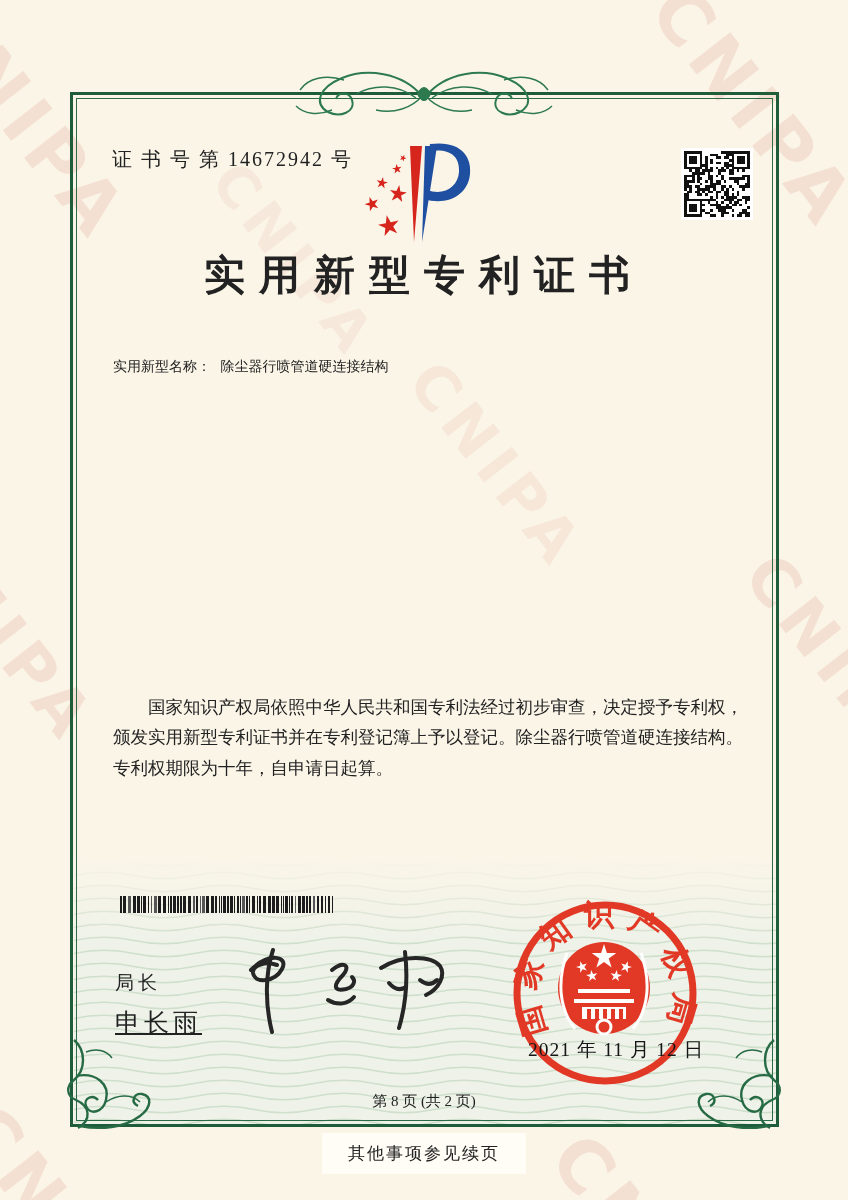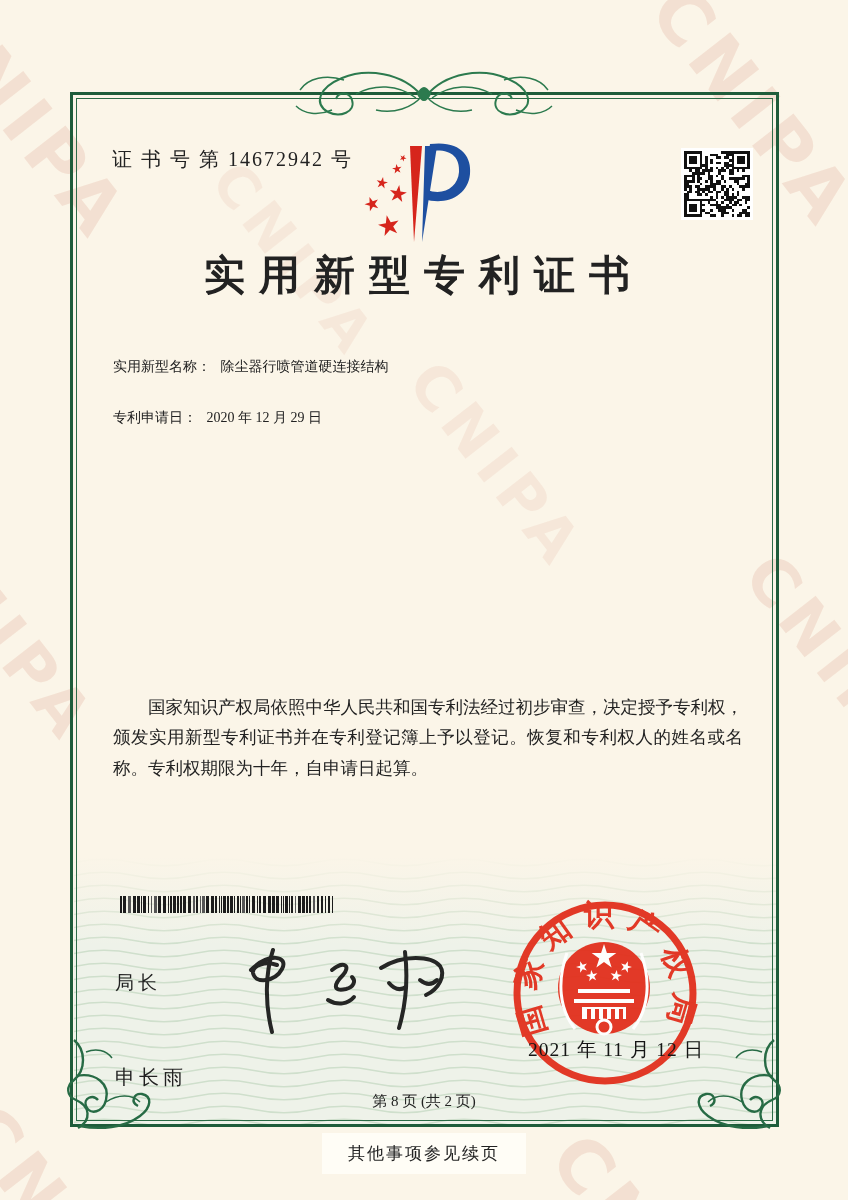--- a/index.html
+++ b/index.html
@@ -41,21 +41,21 @@
   .fvalue{display:inline-block;margin-left:6px;}
   .flabel.second{margin-left:88px;}
   
   #body-text{left:113px;top:692px;width:630px;z-index:5;font-size:17.5px;line-height:1.73;}
   #body-text p{margin:0;text-indent:2em;text-align:justify;}
   
   #barcode{left:120px;top:896px;width:215px;height:17px;z-index:5;font-size:0;white-space:nowrap;overflow:hidden;}
   #barcode i{display:inline-block;height:100%;}
   
   #sig-title{left:115px;top:970px;font-size:19px;letter-spacing:4px;z-index:5;}
-  #sig-name{left:115px;top:1064px;font-size:20px;letter-spacing:4px;z-index:5;}
+  #sig-name{left:115px;top:1006px;font-size:25px;letter-spacing:4px;z-index:5;text-decoration:underline;}
   #sig-script{left:235px;top:938px;z-index:5;}
   
   #seal{left:505px;top:893px;z-index:5;opacity:.95;}
   #seal-date{left:528px;top:1036px;font-size:19.5px;letter-spacing:1px;z-index:6;color:#151515;}
   
   #page-num{left:0;top:1092px;width:848px;text-align:center;font-size:15px;z-index:5;}
   #note-box{left:50%;transform:translateX(-50%);top:1133px;background:#fffdf6;
     padding:9px 26px;font-size:17px;letter-spacing:2px;z-index:6;}
   .orn{z-index:4;pointer-events:none;}
 </style>
@@ -777,28 +777,24 @@
   <use href="#star" transform="translate(39,20) scale(3.5) rotate(25)" fill="#d6251c"></use>
 </svg>
 
 <div id="title" class="abs">实用新型专利证书</div>
 
 <div id="fields" class="abs">
   <div class="frow">
     <span class="flabel">实用新型名称：</span>
     <span class="fvalue">除尘器行喷管道硬连接结构</span>
   </div>
-  <div class="frow">
-    <span class="flabel">专利申请日：</span>
-    <span class="fvalue">2020 年 12 月 29 日</span>
-  </div>
 </div>
 
 <div id="body-text" class="abs">
-  <p>国家知识产权局依照中华人民共和国专利法经过初步审查，决定授予专利权，颁发实用新型专利证书并在专利登记簿上予以登记。恢复和专利权人的姓名或名称。专利权期限为十年，自申请日起算。</p>
+  <p>国家知识产权局依照中华人民共和国专利法经过初步审查，决定授予专利权，颁发实用新型专利证书并在专利登记簿上予以登记。除尘器行喷管道硬连接结构。专利权期限为十年，自申请日起算。</p>
 </div>
 
 <div id="barcode" class="abs"><i style="width: 2px; background: rgb(28, 28, 28);"></i><i style="width: 1px;"></i><i style="width: 3px; background: rgb(28, 28, 28);"></i><i style="width: 2px;"></i><i style="width: 3px; background: rgb(85, 85, 85);"></i><i style="width: 2px;"></i><i style="width: 3px; background: rgb(28, 28, 28);"></i><i style="width: 1px;"></i><i style="width: 3px; background: rgb(28, 28, 28);"></i><i style="width: 1px;"></i><i style="width: 1px; background: rgb(28, 28, 28);"></i><i style="width: 1px;"></i><i style="width: 3px; background: rgb(28, 28, 28);"></i><i style="width: 2px;"></i><i style="width: 1px; background: rgb(28, 28, 28);"></i><i style="width: 2px;"></i><i style="width: 1px; background: rgb(85, 85, 85);"></i><i style="width: 2px;"></i><i style="width: 3px; background: rgb(85, 85, 85);"></i><i style="width: 1px;"></i><i style="width: 3px; background: rgb(28, 28, 28);"></i><i style="width: 2px;"></i><i style="width: 3px; background: rgb(28, 28, 28);"></i><i style="width: 2px;"></i><i style="width: 1px; background: rgb(28, 28, 28);"></i><i style="width: 1px;"></i><i style="width: 2px; background: rgb(28, 28, 28);"></i><i style="width: 1px;"></i><i style="width: 3px; background: rgb(28, 28, 28);"></i><i style="width: 1px;"></i><i style="width: 2px; background: rgb(28, 28, 28);"></i><i style="width: 1px;"></i><i style="width: 2px; background: rgb(28, 28, 28);"></i><i style="width: 1px;"></i><i style="width: 3px; background: rgb(28, 28, 28);"></i><i style="width: 2px;"></i><i style="width: 3px; background: rgb(28, 28, 28);"></i><i style="width: 2px;"></i><i style="width: 2px; background: rgb(85, 85, 85);"></i><i style="width: 1px;"></i><i style="width: 2px; background: rgb(28, 28, 28);"></i><i style="width: 2px;"></i><i style="width: 1px; background: rgb(85, 85, 85);"></i><i style="width: 1px;"></i><i style="width: 3px; background: rgb(85, 85, 85);"></i><i style="width: 1px;"></i><i style="width: 3px; background: rgb(28, 28, 28);"></i><i style="width: 2px;"></i><i style="width: 3px; background: rgb(28, 28, 28);"></i><i style="width: 1px;"></i><i style="width: 2px; background: rgb(28, 28, 28);"></i><i style="width: 2px;"></i><i style="width: 1px; background: rgb(28, 28, 28);"></i><i style="width: 1px;"></i><i style="width: 1px; background: rgb(28, 28, 28);"></i><i style="width: 1px;"></i><i style="width: 3px; background: rgb(28, 28, 28);"></i><i style="width: 1px;"></i><i style="width: 2px; background: rgb(28, 28, 28);"></i><i style="width: 1px;"></i><i style="width: 3px; background: rgb(28, 28, 28);"></i><i style="width: 1px;"></i><i style="width: 1px; background: rgb(28, 28, 28);"></i><i style="width: 2px;"></i><i style="width: 2px; background: rgb(28, 28, 28);"></i><i style="width: 1px;"></i><i style="width: 1px; background: rgb(28, 28, 28);"></i><i style="width: 1px;"></i><i style="width: 3px; background: rgb(85, 85, 85);"></i><i style="width: 1px;"></i><i style="width: 2px; background: rgb(28, 28, 28);"></i><i style="width: 1px;"></i><i style="width: 1px; background: rgb(28, 28, 28);"></i><i style="width: 2px;"></i><i style="width: 3px; background: rgb(28, 28, 28);"></i><i style="width: 2px;"></i><i style="width: 1px; background: rgb(28, 28, 28);"></i><i style="width: 1px;"></i><i style="width: 2px; background: rgb(28, 28, 28);"></i><i style="width: 2px;"></i><i style="width: 3px; background: rgb(28, 28, 28);"></i><i style="width: 2px;"></i><i style="width: 3px; background: rgb(28, 28, 28);"></i><i style="width: 1px;"></i><i style="width: 3px; background: rgb(28, 28, 28);"></i><i style="width: 1px;"></i><i style="width: 3px; background: rgb(28, 28, 28);"></i><i style="width: 2px;"></i><i style="width: 1px; background: rgb(28, 28, 28);"></i><i style="width: 1px;"></i><i style="width: 1px; background: rgb(28, 28, 28);"></i><i style="width: 1px;"></i><i style="width: 3px; background: rgb(28, 28, 28);"></i><i style="width: 1px;"></i><i style="width: 1px; background: rgb(28, 28, 28);"></i><i style="width: 1px;"></i><i style="width: 2px; background: rgb(28, 28, 28);"></i><i style="width: 2px;"></i><i style="width: 1px; background: rgb(85, 85, 85);"></i><i style="width: 2px;"></i><i style="width: 3px; background: rgb(28, 28, 28);"></i><i style="width: 1px;"></i><i style="width: 3px; background: rgb(28, 28, 28);"></i><i style="width: 1px;"></i><i style="width: 2px; background: rgb(28, 28, 28);"></i><i style="width: 1px;"></i><i style="width: 2px; background: rgb(28, 28, 28);"></i><i style="width: 2px;"></i><i style="width: 2px; background: rgb(85, 85, 85);"></i><i style="width: 2px;"></i><i style="width: 2px; background: rgb(28, 28, 28);"></i><i style="width: 2px;"></i><i style="width: 2px; background: rgb(28, 28, 28);"></i><i style="width: 2px;"></i><i style="width: 1px; background: rgb(28, 28, 28);"></i><i style="width: 2px;"></i><i style="width: 2px; background: rgb(28, 28, 28);"></i><i style="width: 2px;"></i><i style="width: 1px; background: rgb(28, 28, 28);"></i><i style="width: 2px;"></i></div>
 
 <div id="sig-title" class="abs">局长</div>
 <div id="sig-name" class="abs">申长雨</div>
 <svg id="sig-script" class="abs" width="215" height="108">
   <g stroke="#151515" stroke-width="4" fill="none" stroke-linecap="round" opacity=".92">
     <path d="M38,12 C30,36 30,66 37,94"></path>
     <path d="M16,32 C34,14 54,18 47,31 C40,44 20,46 18,35 C17,27 31,23 42,27"></path>

